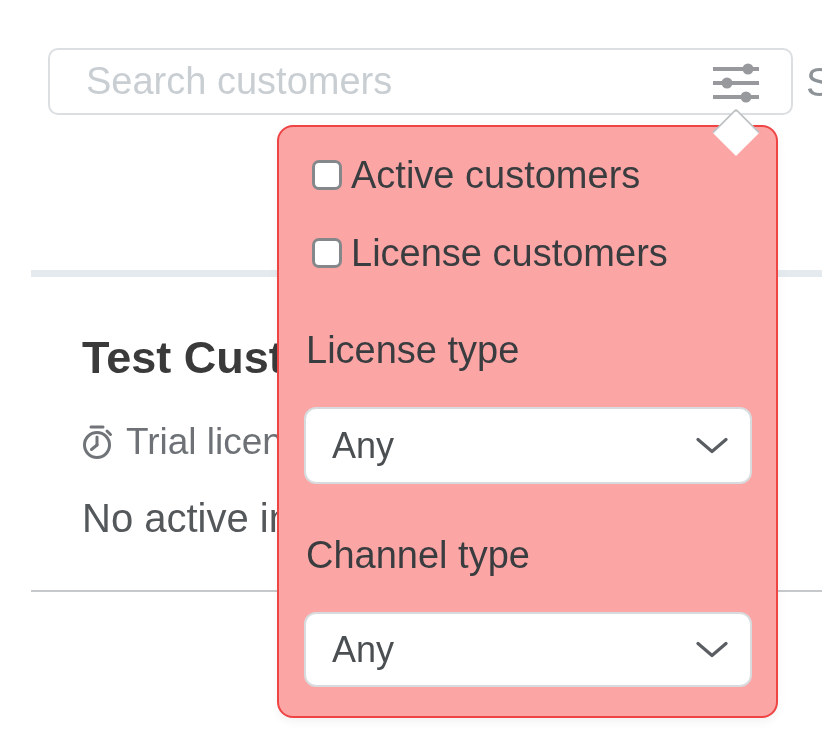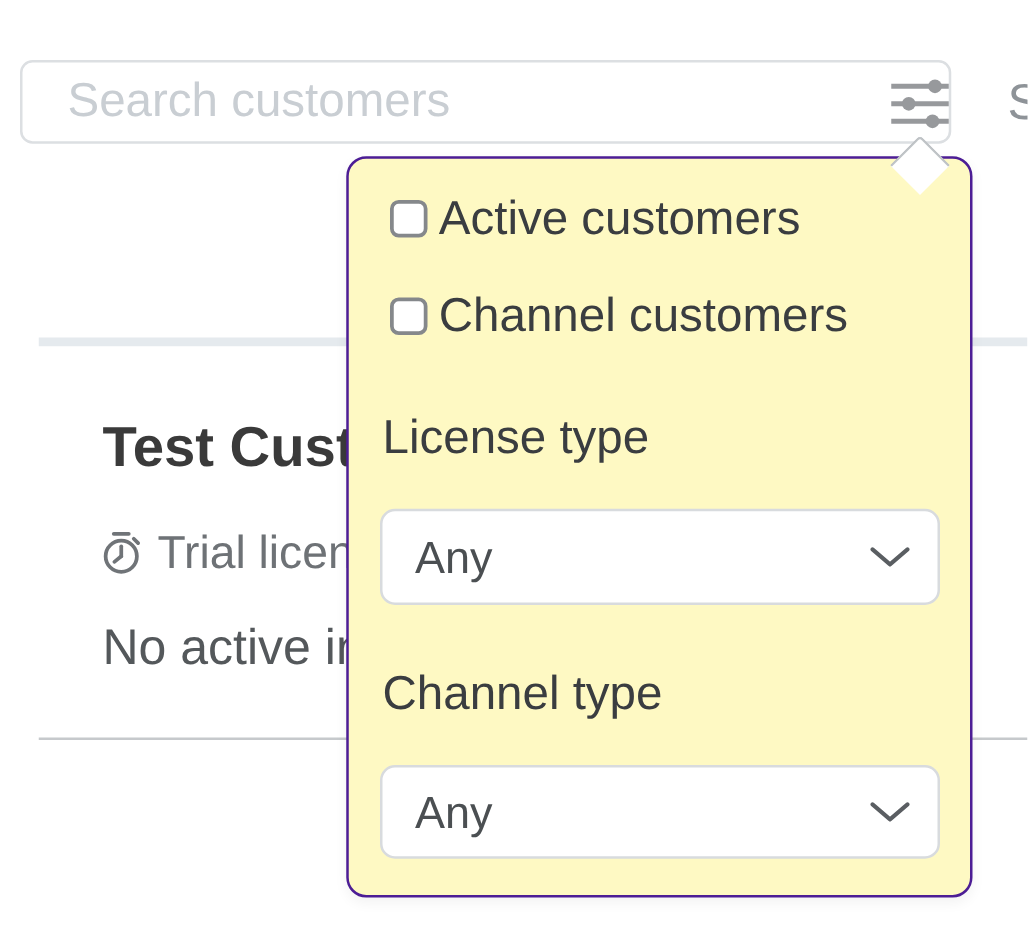--- a/index.html
+++ b/index.html
@@ -7,21 +7,21 @@
     width: 822px; height: 756px;
     position: relative;
     overflow: hidden;
     background: #ffffff;
     font-family: "Liberation Sans", "DejaVu Sans", sans-serif;
   }
 
   
   .search-input {
     position: absolute;
-    left: 16px; top: 48px;
+    left: 48px; top: 48px;
     width: 745px; height: 67px;
     box-sizing: border-box;
     border: 2px solid #dcdfe2;
     border-radius: 10px;
     padding: 0 54px 0 36px;
     font-family: "Liberation Sans", "DejaVu Sans", sans-serif;
     font-size: 38px;
     color: #3a3d40;
     outline: none;
   }
@@ -86,22 +86,22 @@
     color: #54585b;
     white-space: nowrap;
   }
 
   
   .popover {
     position: absolute;
     left: 277px; top: 125px;
     width: 501px; height: 593px;
     box-sizing: border-box;
-    background: #fef9c3;
-    border: 2px solid #4c1d95;
+    background: #fca5a5;
+    border: 2px solid #ef4444;
     border-radius: 16px;
     box-shadow: 0 4px 10px rgba(0,0,0,0.05);
     z-index: 10;
   }
   .popover-notch {
     position: absolute;
     top: -12px; left: 440px;
     width: 32px; height: 32px;
     background: #ffffff;
     border-left: 2px solid #bfc3c6;
@@ -209,21 +209,21 @@
 <div class="popover">
   <div class="popover-notch"></div>
 
   <div class="check-row row-1">
     <span class="checkbox"></span>
     <span class="check-label">Active customers</span>
   </div>
 
   <div class="check-row row-2">
     <span class="checkbox"></span>
-    <span class="check-label">Channel customers</span>
+    <span class="check-label">License customers</span>
   </div>
 
   <div class="field-label label-1">License type</div>
 
   <div class="select-box select-1">
     <span class="select-value">Any</span>
     <span class="icon">
       <svg width="32" height="18" viewBox="0 0 32 18" fill="none">
         <polyline points="2,2.5 16,14.5 30,2.5" stroke="#5a5e62" stroke-width="3.2" stroke-linecap="round" stroke-linejoin="round"></polyline>
       </svg>

